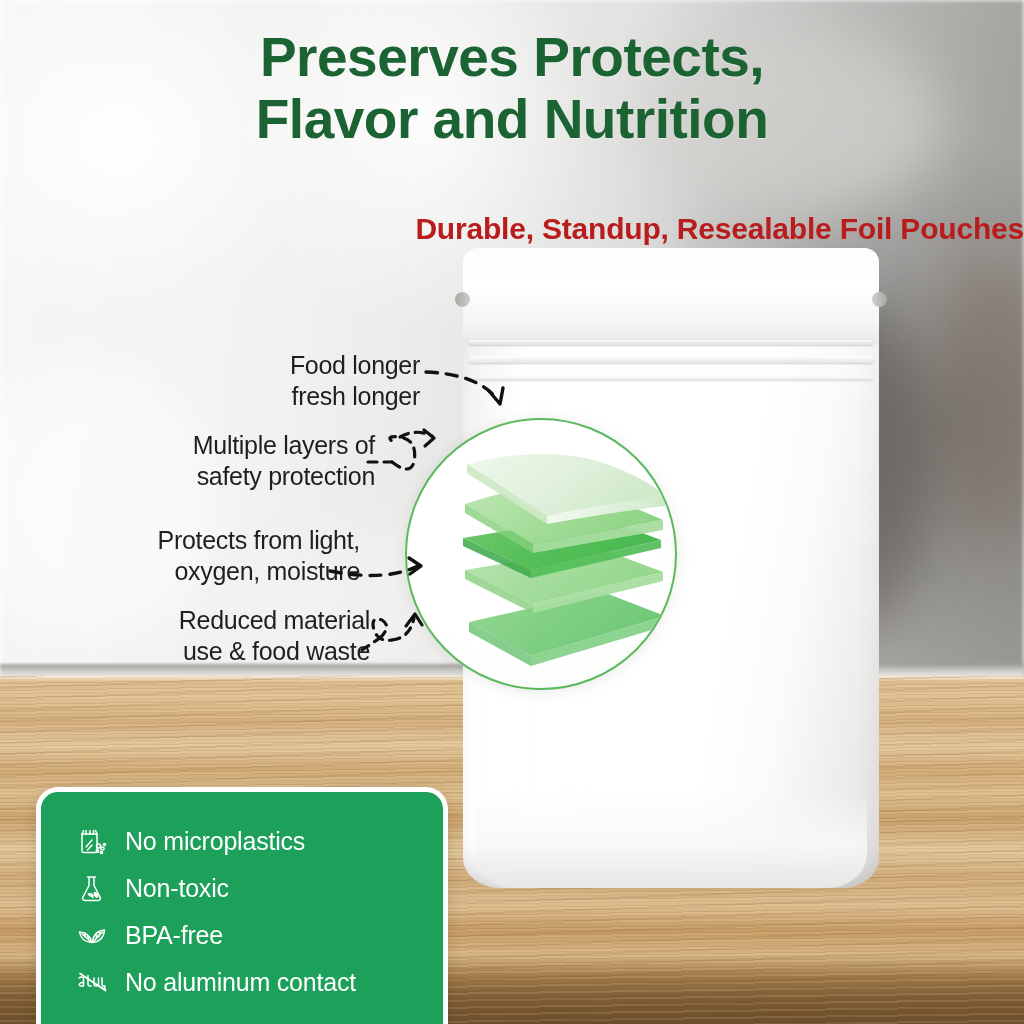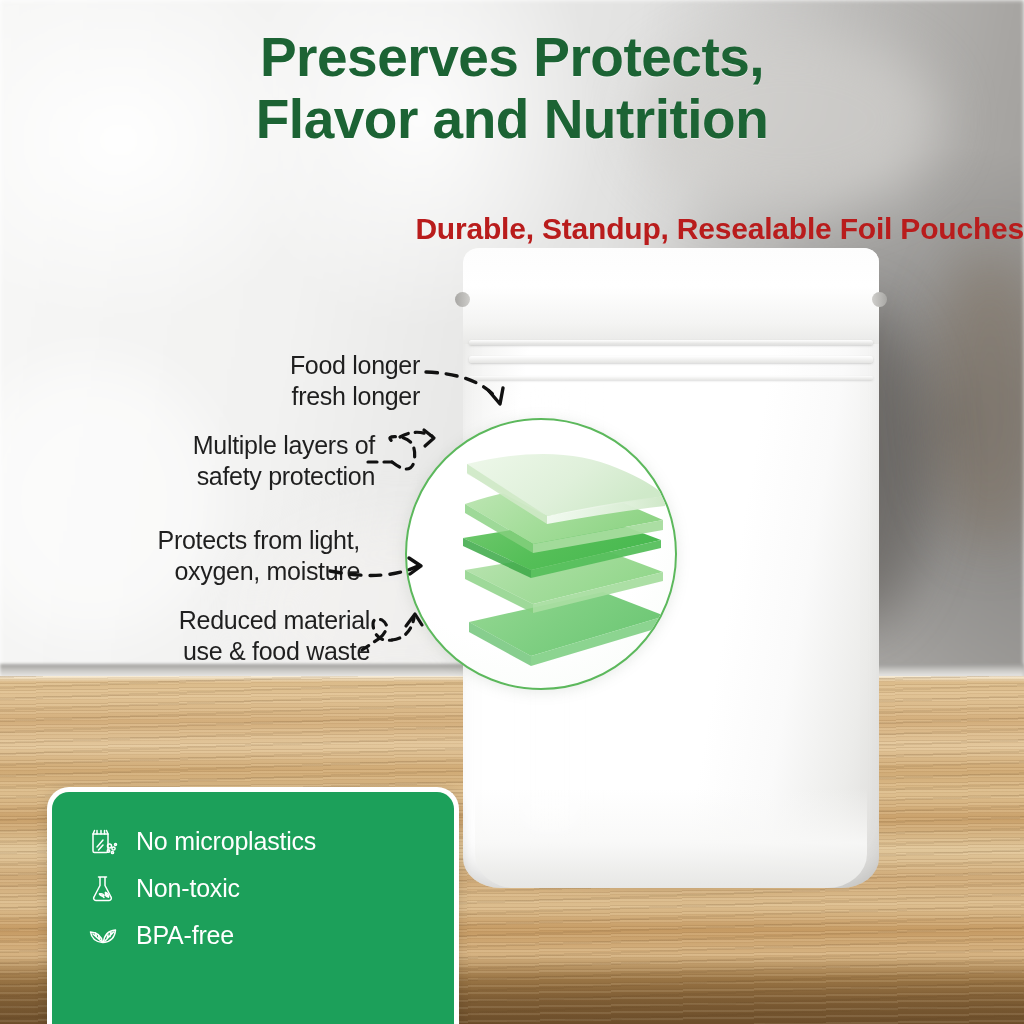--- a/index.html
+++ b/index.html
@@ -148,21 +148,21 @@
   }
   .c1 { left:60px; top:350px; width:360px; text-align:right; }
   .c2 { left:40px; top:430px; width:335px; text-align:right; }
   .c3 { left:30px; top:525px; width:330px; text-align:right; }
   .c4 { left:40px; top:605px; width:330px; text-align:right; }
 
   .arrows { position:absolute; left:0; top:0; width:1024px; height:1024px; pointer-events:none; }
 
   
   .card {
-    position:absolute; left:47px; top:787px; width:412px; height:237px;
+    position:absolute; left:36px; top:787px; width:412px; height:237px;
     background:#1ca05a;
     border-radius:22px 22px 0 0;
     border:5px solid #ffffff;
     border-bottom:none;
     padding:26px 18px 0 34px;
     box-shadow:0 3px 14px rgba(0,0,0,.12);
   }
   .benefit {
     display:flex; align-items:center; gap:16px;
     height:47px; color:#ffffff; font-size:25px; letter-spacing:-0.2px;
@@ -349,16 +349,27 @@
     <div class="benefit">
       <svg class="bicon" viewBox="0 0 34 34" fill="none" stroke="#ffffff" stroke-width="1.5" stroke-linecap="round" stroke-linejoin="round">
         <path d="M16.5 23.5 Q6 22.5 4.5 13 Q15 13.5 16.5 23.5 Z"></path>
         <path d="M7 15 l8 7 M9.5 14 l1 4 M12.5 16.5 l1 3.5"></path>
         <path d="M17.5 23.5 Q18.5 12 29.5 11 Q28.5 22.5 17.5 23.5 Z"></path>
         <path d="M27.5 13 l-8.5 9 M25 13 l-1 4.5 M22 16 l-1 4"></path>
       </svg>
       <span>BPA-free</span>
     </div>
 
+    <div class="benefit">
+      <svg class="bicon" viewBox="0 0 34 34" fill="none" stroke="#ffffff" stroke-width="1.5" stroke-linecap="round" stroke-linejoin="round">
+        <path d="M4 12 q2.5 -2 4.5 0 v8 M8.5 16.5 q-3 -0.5 -4 1.5 q-0.8 2 2 2.2 q1.4 0.1 2 -1.2"></path>
+        <path d="M13 9.5 v8.5 q0 2 2 2 h1"></path>
+        <path d="M19 12 v6 q0 2 2.2 2 q2.3 0 2.3 -2 v-6 M23.5 12 v8"></path>
+        <path d="M27 12 v6.5 q0 1.5 1.5 1.5 h1.5"></path>
+        <path d="M5 7.5 L30.5 24.5" stroke-width="1.7"></path>
+        <path d="M27 21.5 L30.5 24.5 L29.5 20.5" stroke-width="1.5"></path>
+      </svg>
+      <span>No aluminum contact</span>
+    </div>
 
   </div>
 
 </div>
 
 </body></html>

